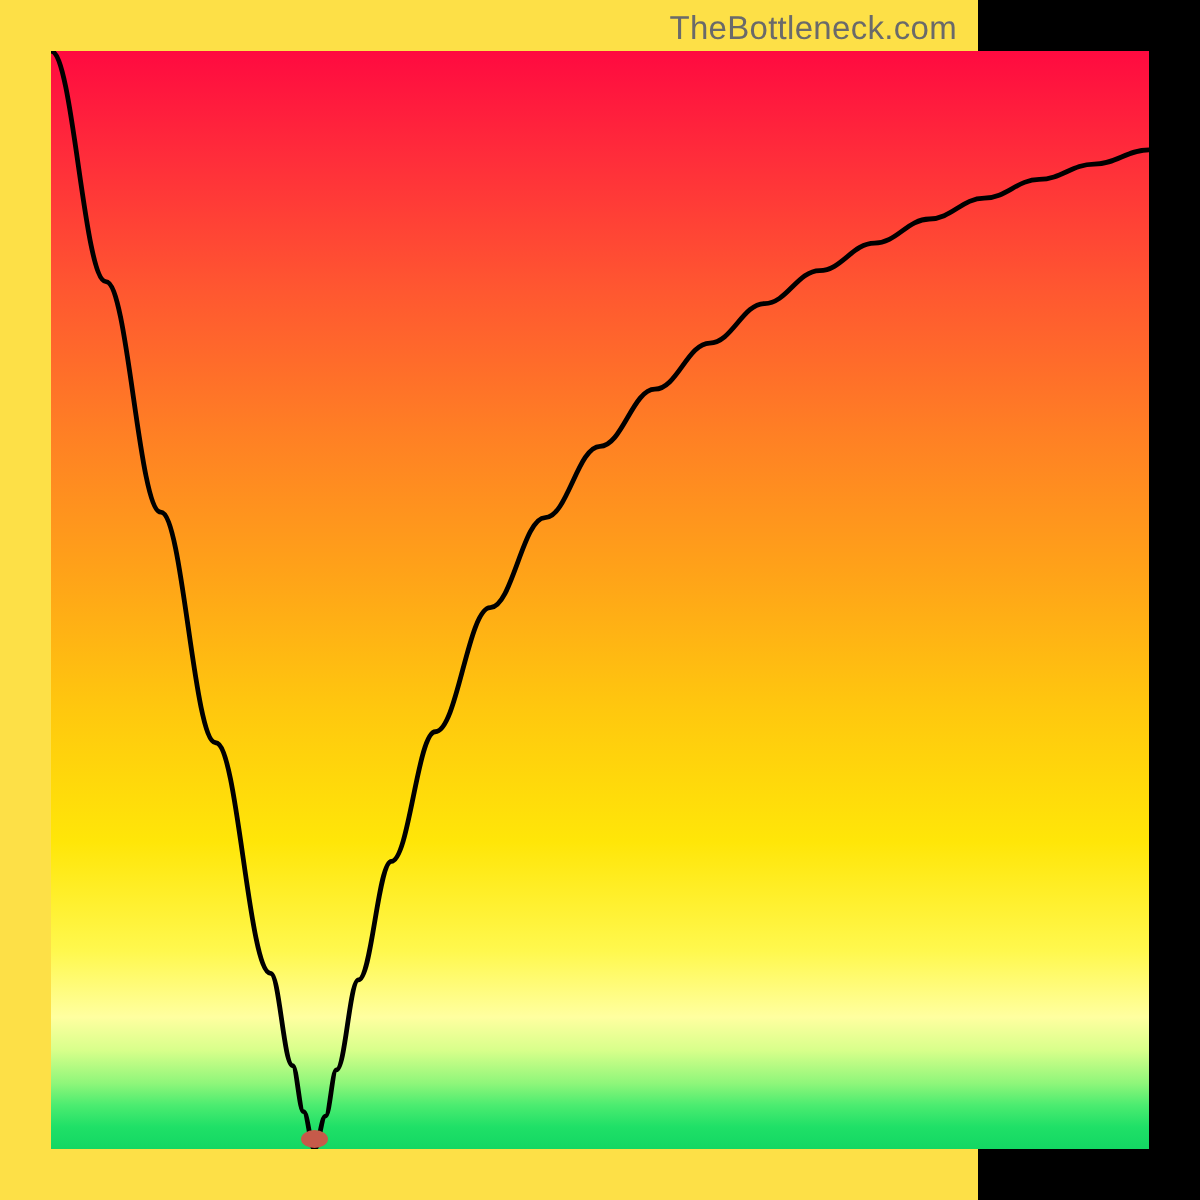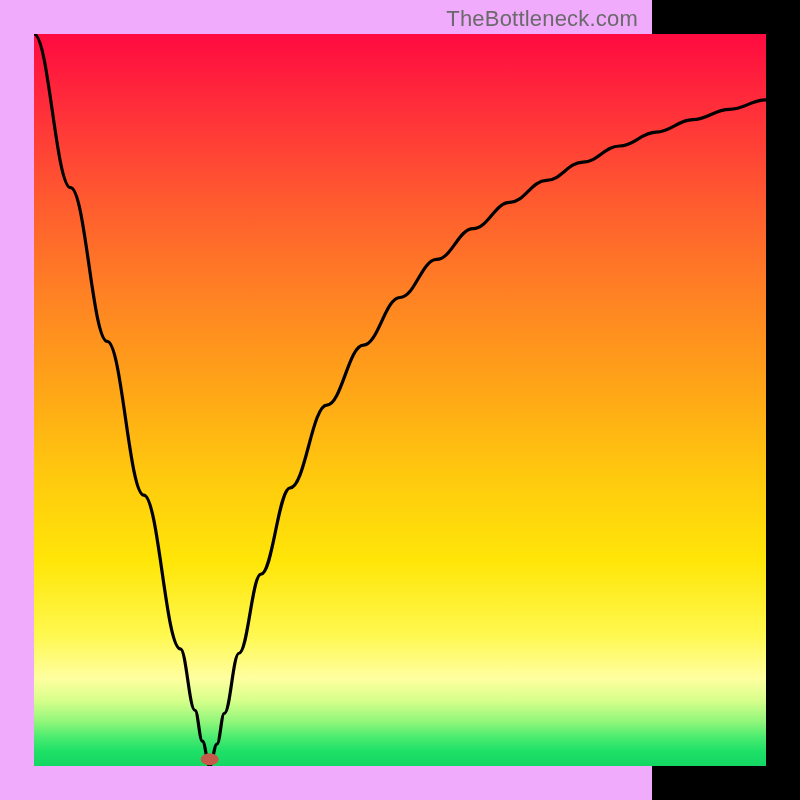--- a/index.html
+++ b/index.html
@@ -8,21 +8,21 @@
     width: 800px;
     height: 800px;
     background: #000;
     overflow: hidden;
     font-family: Arial, Helvetica, sans-serif;
   }
   .frame {
     position: relative;
     width: 652px;
     height: 800px;
-    background: #f0abfc;
+    background: #fde047;
   }
   .plot-area {
     position: absolute;
     left: 34px;
     top: 34px;
     width: 732px;
     height: 732px;
     background: linear-gradient(to bottom,
       #ff0a40 0%,
       #ff2e3a 10%,

